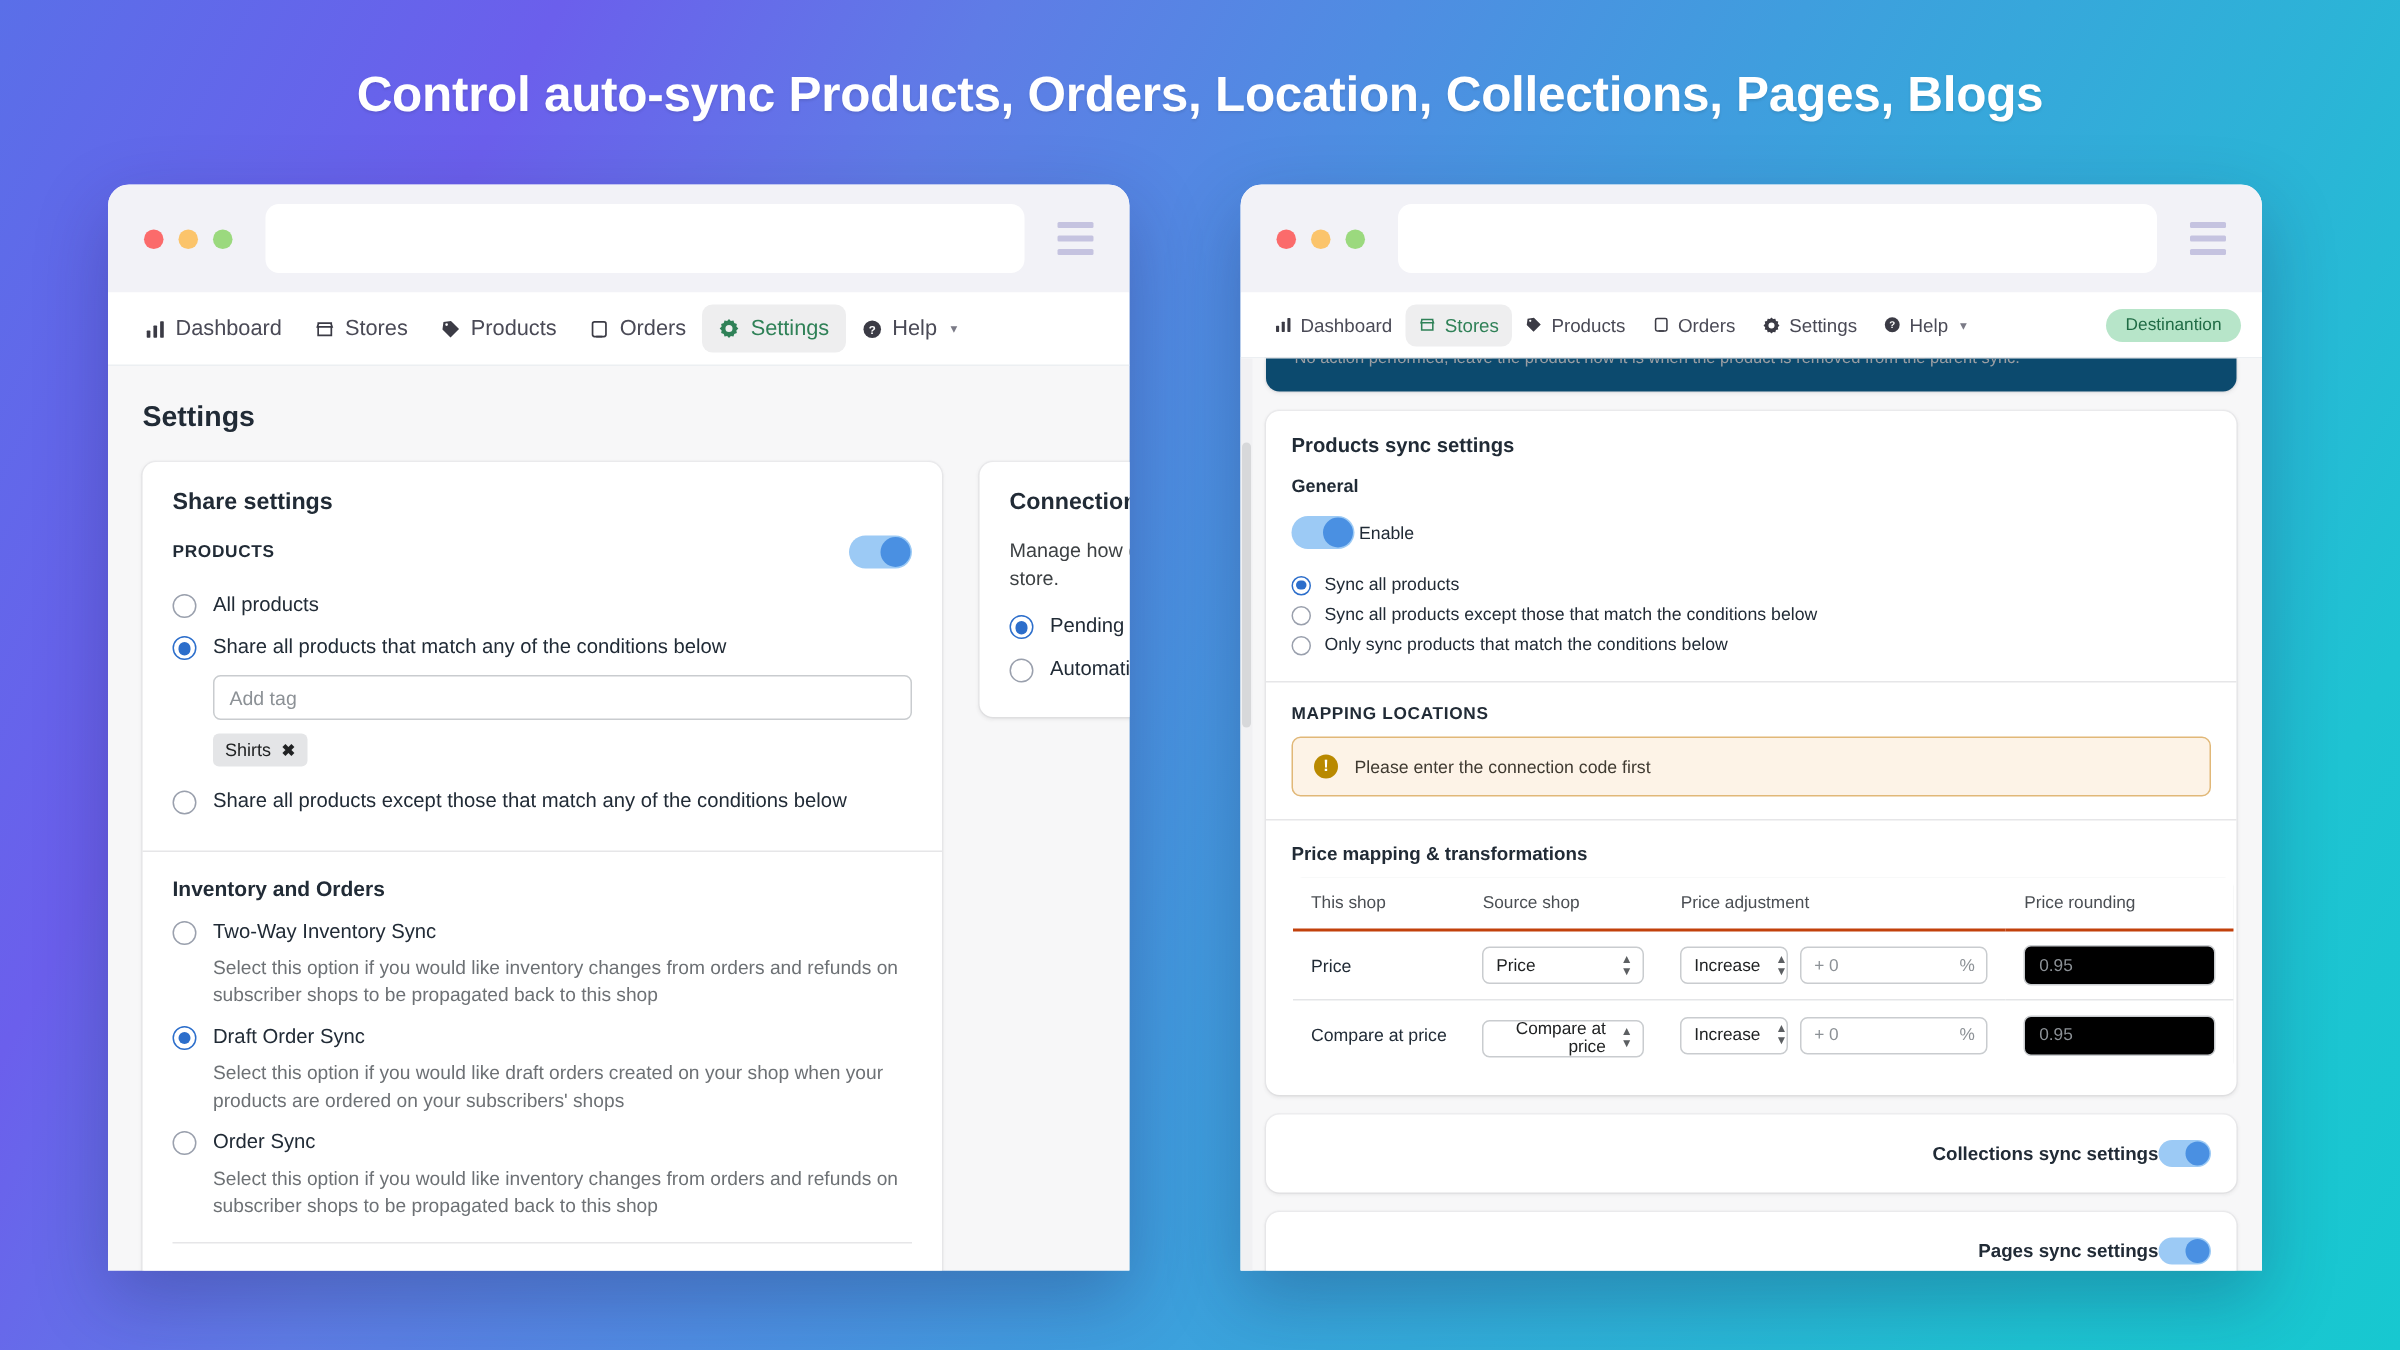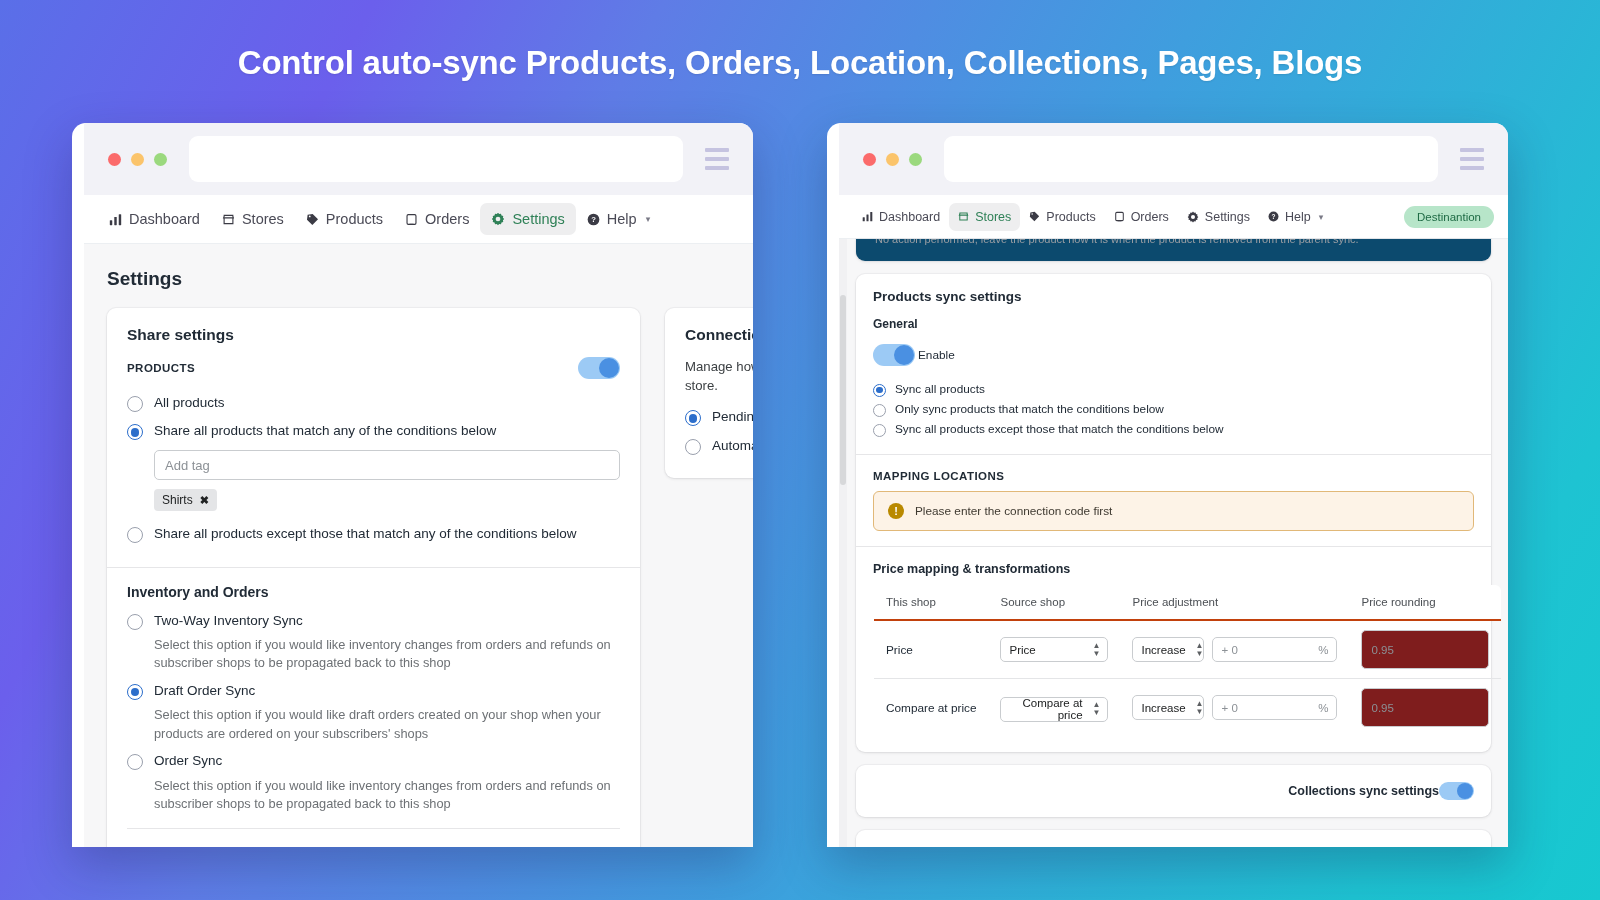--- a/index.html
+++ b/index.html
@@ -24,21 +24,20 @@
     text-shadow: 0 1px 2px rgba(0,0,0,0.10);
   }
 
   
   .window {
     position: absolute;
     background: #ffffff;
     border-radius: 14px 14px 0 0;
     box-shadow: 0 18px 48px rgba(24,30,80,0.28);
     overflow: hidden;
-    padding-left: 12px;
   }
   .win-left  { left: 72px;  top: 123px; width: 681px;  height: 724px; }
   .win-right { left: 827px; top: 123px; width: 681px;  height: 724px; }
 
   .titlebar {
     background: #f2f2f7;
     height: 72px;
     display: flex;
     align-items: center;
     padding: 0 18px 0 16px;
@@ -217,22 +216,22 @@
     font-size: 11.5px; color: #202223; padding: 0 8px;
   }
   .sel { justify-content: space-between; gap: 10px; }
   .sel-arrows { font-size: 8px; color: #5c5f62; line-height: 1; letter-spacing: -1px; }
   .num-field {
     border: 1px solid #c9cccf; border-radius: 5px; background: #fff;
     height: 25px; display: flex; align-items: center; justify-content: space-between;
     font-size: 11.5px; color: #8c9196; padding: 0 8px; min-width: 125px;
   }
   .round-field {
-    border: 1px solid #c9cccf; border-radius: 5px; background: #7f1d1d;
-    height: 39px; display: flex; align-items: center;
+    border: 1px solid #c9cccf; border-radius: 5px; background: #000000;
+    height: 27px; display: flex; align-items: center;
     font-size: 11.5px; color: #8c9196; padding: 0 9px; width: 128px;
   }
   .collapse-card {
     display: flex; align-items: center; justify-content: flex-end;
     padding: 17px 17px;
   }
   .collapse-title { font-size: 12.5px; font-weight: bold; color: #212b36; }
 </style>
 </head>
 <body>
@@ -492,25 +491,25 @@
           <div class="toggle"></div>
           <span class="rw-opt-label">Enable</span>
         </div>
 
         <div class="rw-opt">
           <span class="radio on"></span>
           <span class="rw-opt-label">Sync all products</span>
         </div>
         <div class="rw-opt">
           <span class="radio"></span>
-          <span class="rw-opt-label">Only sync products that match the conditions below</span>
+          <span class="rw-opt-label">Sync all products except those that match the conditions below</span>
         </div>
         <div class="rw-opt">
           <span class="radio"></span>
-          <span class="rw-opt-label">Sync all products except those that match the conditions below</span>
+          <span class="rw-opt-label">Only sync products that match the conditions below</span>
         </div>
       </div>
 
       <div class="divider"></div>
 
       <div class="rw-pad">
         <div class="section-label">MAPPING LOCATIONS</div>
         <div class="banner">
           <span class="banner-ico">!</span>
           <span class="banner-txt">Please enter the connection code first</span>

